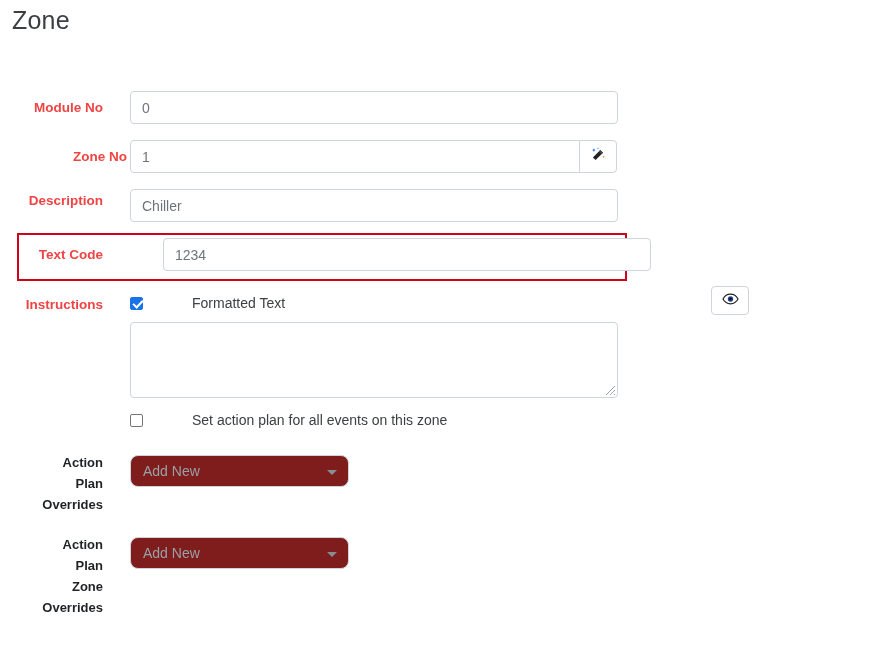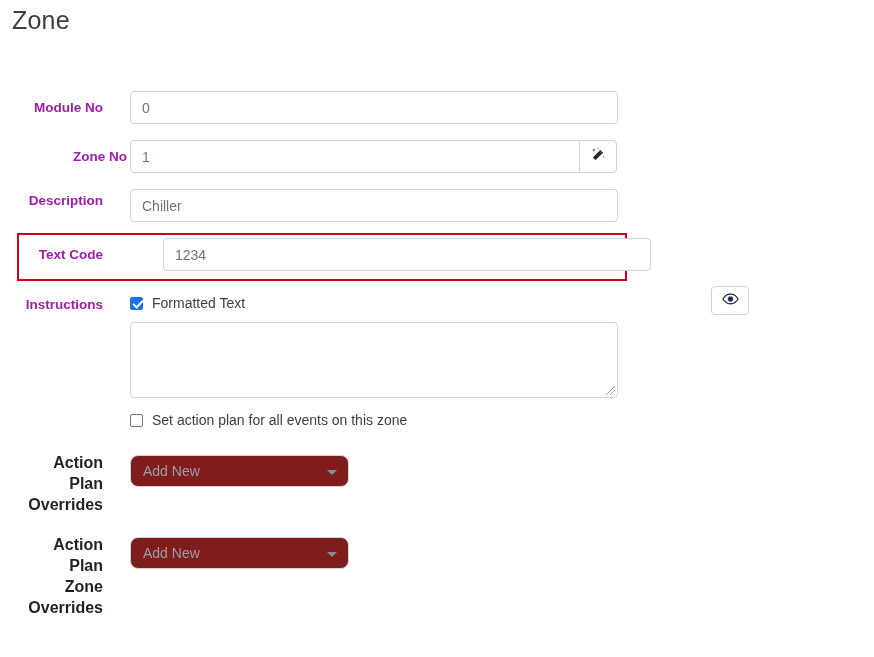--- a/index.html
+++ b/index.html
@@ -36,21 +36,21 @@
     left: 0;
     width: 874px;
   }
   .field-label {
     position: absolute;
     left: 0;
     width: 103px;
     text-align: right;
     font-weight: bold;
     font-size: 13.5px;
-    color: #a21caf;
+    color: #ef4444;
     line-height: 19px;
   }
 
   .control-col {
     position: absolute;
     left: 130px;
   }
 
   
   .text-input {
@@ -97,20 +97,21 @@
     position: absolute;
     border: 2px solid #d0021b;
     pointer-events: none;
   }
 
   
   .check-line {
     display: flex;
     align-items: center;
     height: 18px;
+    gap: 40px;
   }
   .cbox {
     width: 13px;
     height: 13px;
     border: 1px solid #767676;
     border-radius: 2px;
     background: #ffffff;
     display: inline-block;
     position: relative;
     flex: 0 0 auto;
@@ -216,21 +217,21 @@
     border-top: 5px solid #878d93;
   }
 
   
   .stacked-label {
     position: absolute;
     left: 0;
     width: 103px;
     text-align: right;
     font-weight: bold;
-    font-size: 16px;
+    font-size: 13px;
     color: #1f2326;
     line-height: 21px;
   }
   .stacked-label span { display: block; }
 </style>
 </head>
 <body>
 
 <div class="page-title">Zone</div>
 

